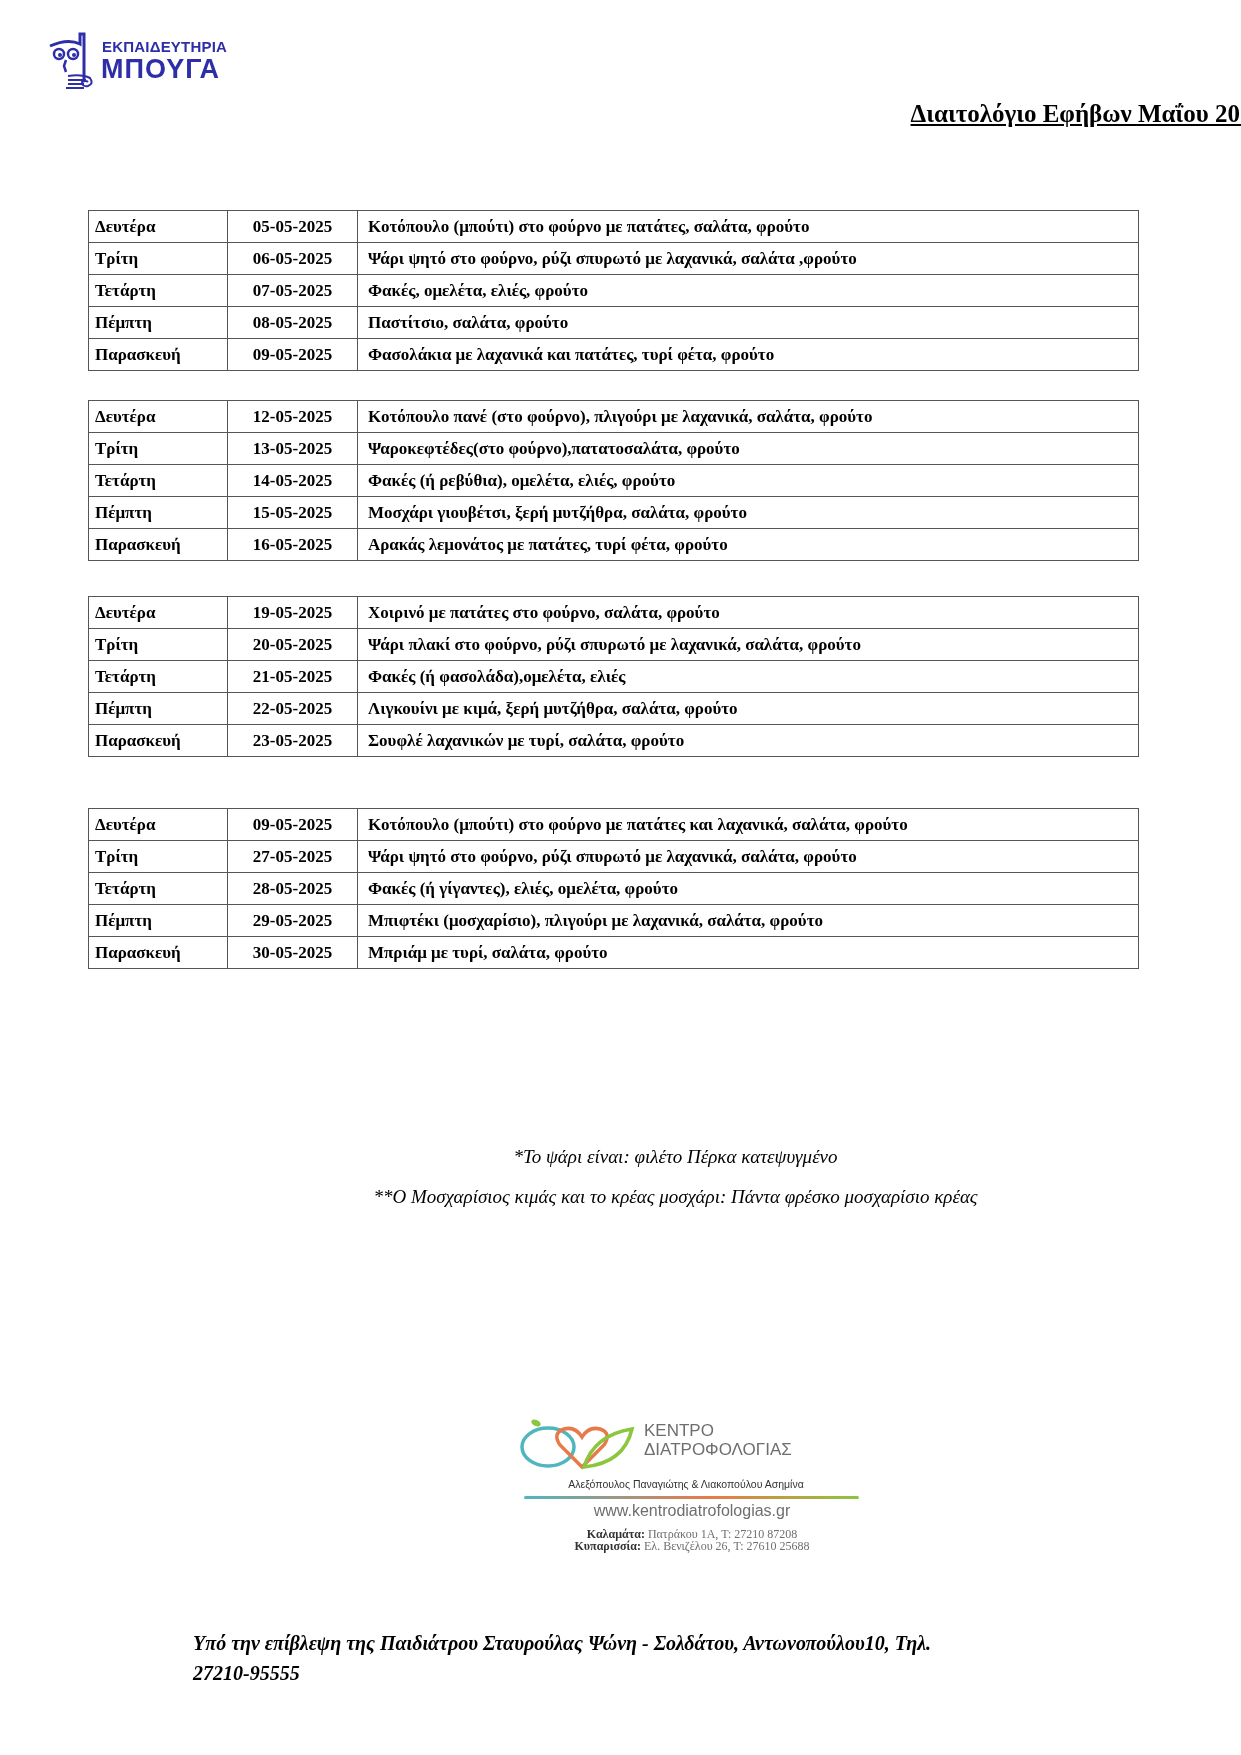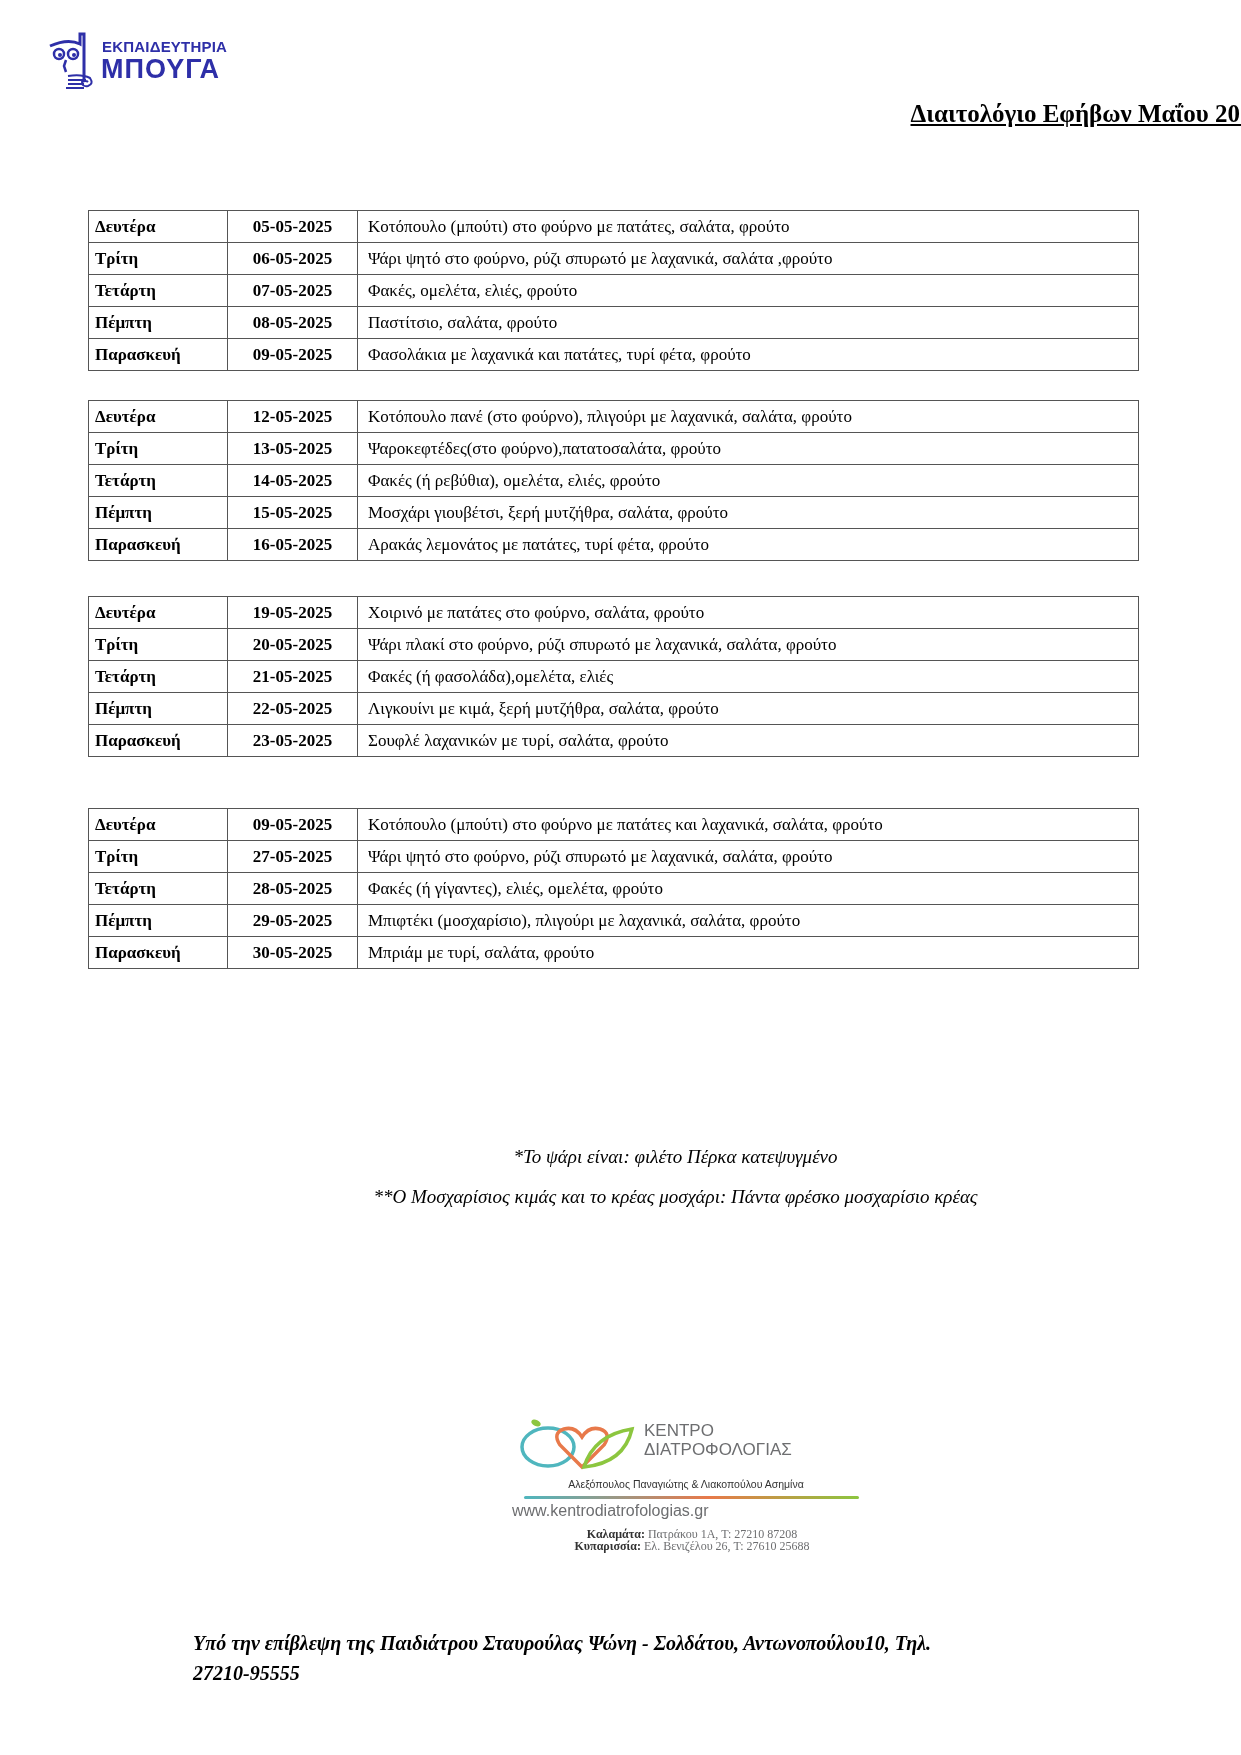--- a/index.html
+++ b/index.html
@@ -26,21 +26,21 @@
   table.menu {
     position: absolute; left: 88px; width: 1051px;
     border-collapse: collapse; table-layout: fixed;
   }
   table.menu td {
     border: 1.5px solid #555; padding: 0 6px; height: 31px;
     font-size: 17px; vertical-align: middle; white-space: nowrap; overflow: hidden;
   }
   table.menu td.day { width: 126px; font-weight: bold; }
   table.menu td.date { width: 117px; font-weight: bold; text-align: center; }
-  table.menu td.meal { padding-left: 10px; }
+  table.menu td.meal { padding-left: 10px; font-weight: bold; }
   .note {
     position: absolute; left: 0; width: 1241px; text-align: center;
     font-style: italic; font-size: 19px;
   }
   .legal {
     position: absolute; left: 193px; width: 980px; top: 1268px;
     font-weight: bold; font-size: 21px; line-height: 30px;
   }
   .partner { position: absolute; left: 512px; top: 1403px; width: 345px; height: 140px; }
   .partner .ktitle {
@@ -50,21 +50,21 @@
   }
   .partner .names {
     position: absolute; left: 4px; top: 75px; width: 340px; text-align: center;
     font-family: "Liberation Sans", "DejaVu Sans", sans-serif; font-size: 10.5px; color: #333;
   }
   .partner .bar {
     position: absolute; left: 12px; top: 93px; width: 335px; height: 3px; border-radius: 2px;
     background: linear-gradient(90deg, #4fb6be, #e8794a 55%, #8cc63f);
   }
   .partner .site {
-    position: absolute; left: 0; top: 99px; width: 360px; 
+    position: absolute; left: 0; top: 99px; width: 360px; text-align: center;
     font-family: "Liberation Sans", "DejaVu Sans", sans-serif; font-size: 16px; color: #6d6e70;
   }
   .partner .addr {
     position: absolute; left: 0; top: 125px; width: 360px; text-align: center;
     font-family: Liberation Serif, serif; font-size: 12px; color: #6d6e70; line-height: 12px;
   }
   .partner .addr b { color: #333; }
   .supervision {
     position: absolute; left: 193px; width: 960px; top: 1628px;
     font-weight: bold; font-style: italic; font-size: 20px; line-height: 30px;

